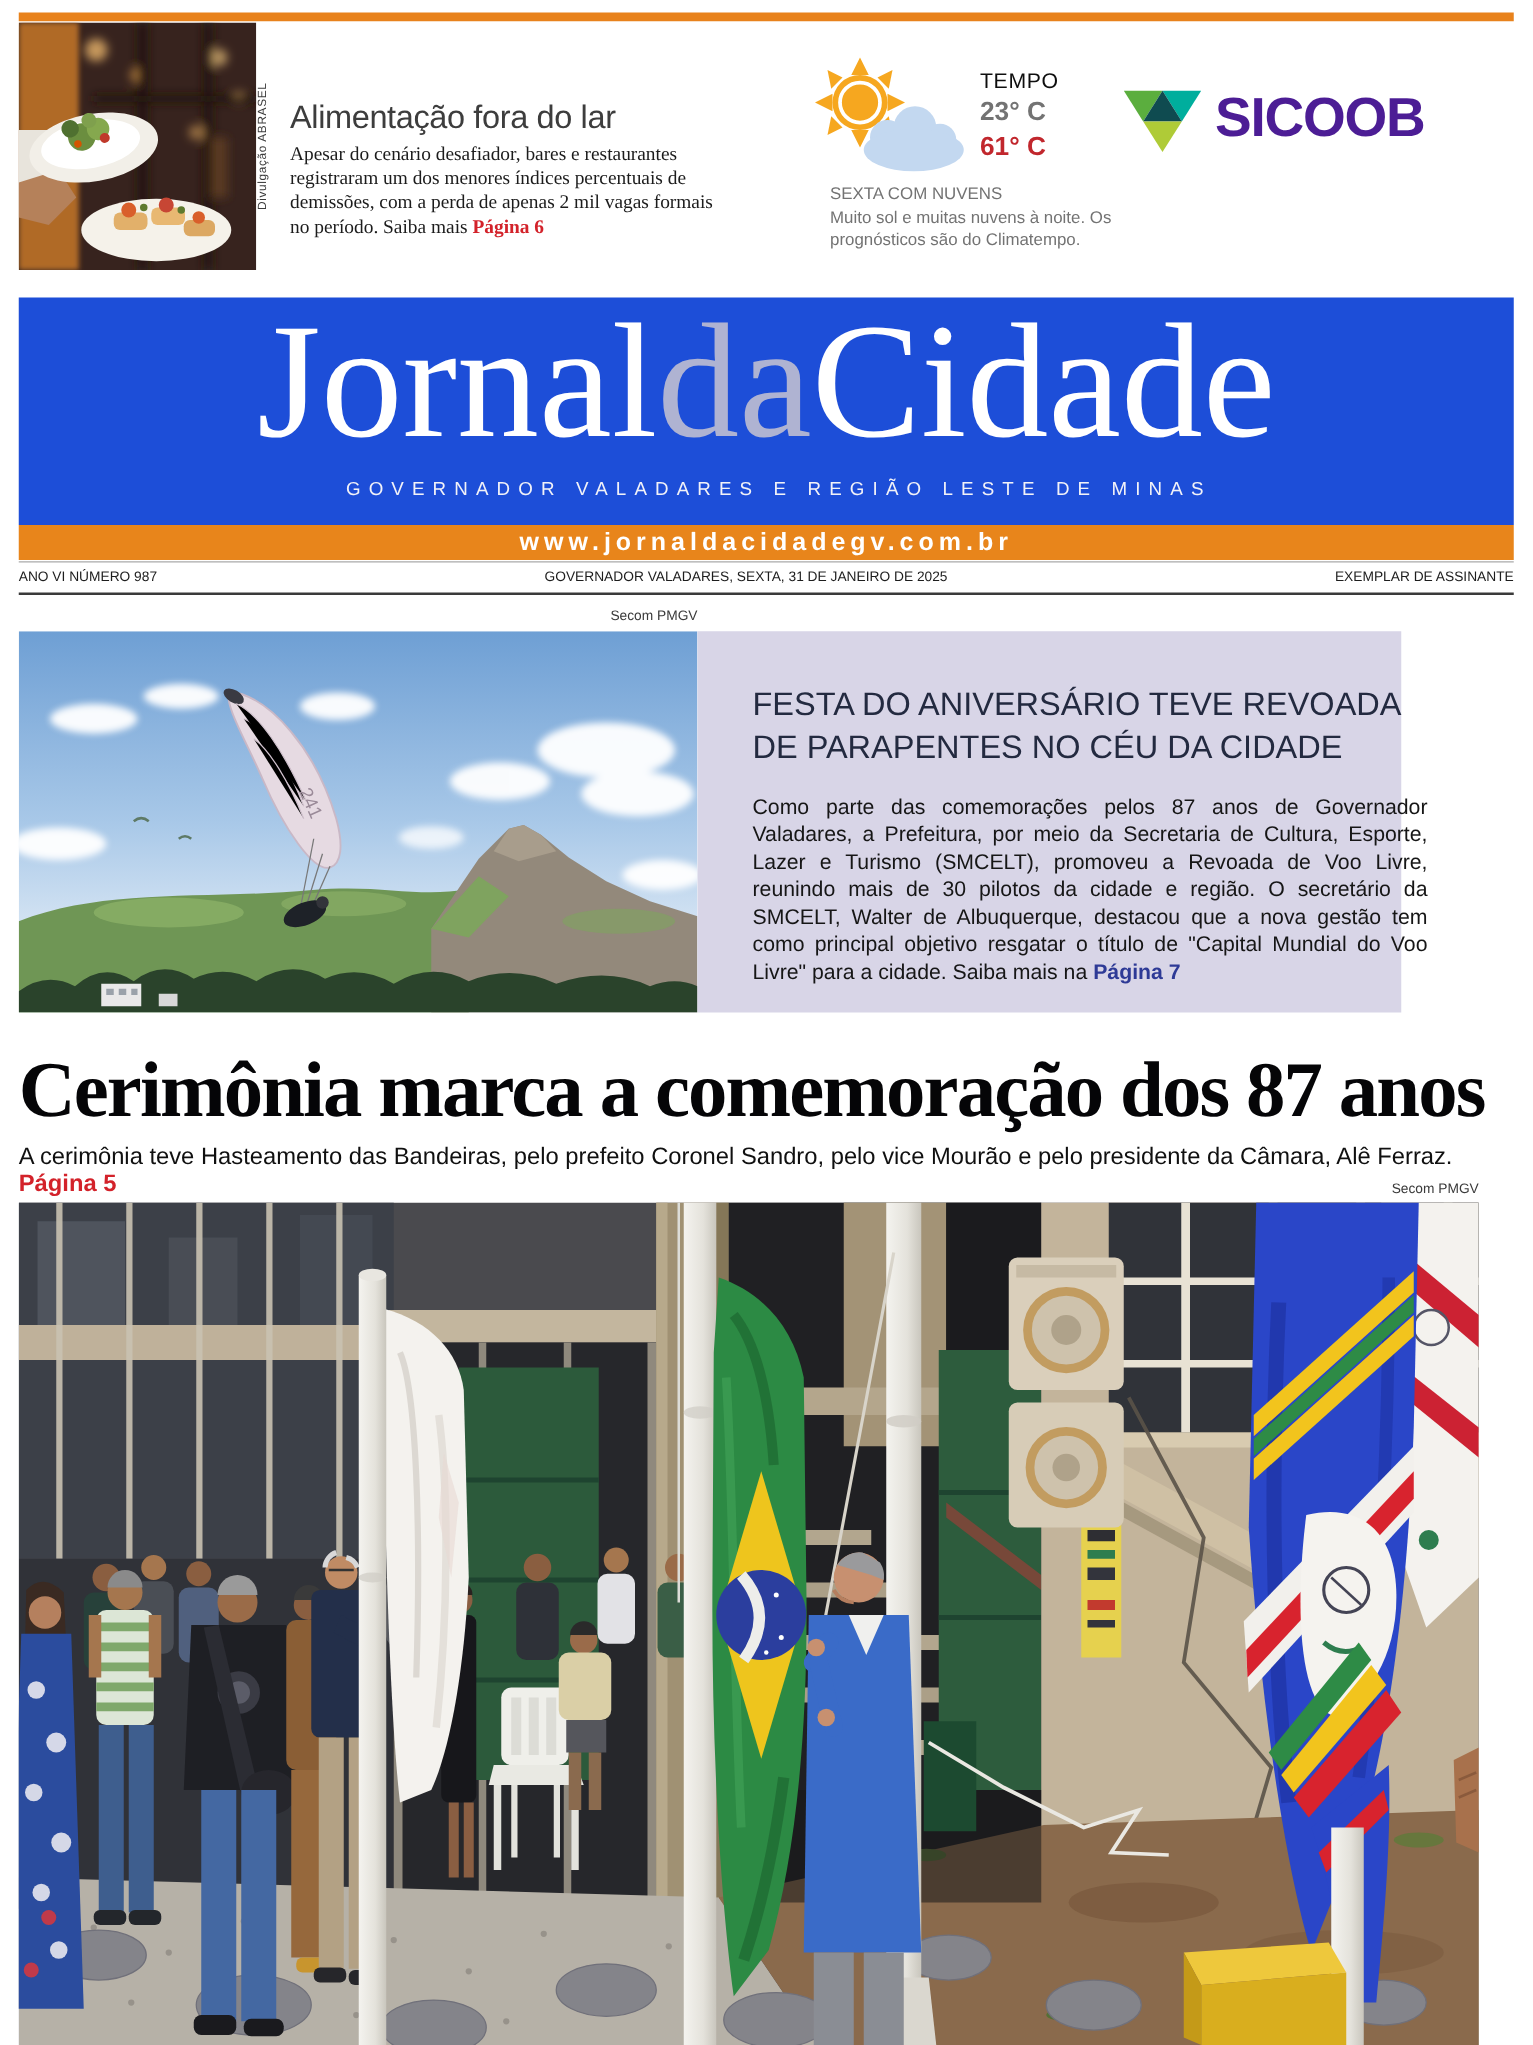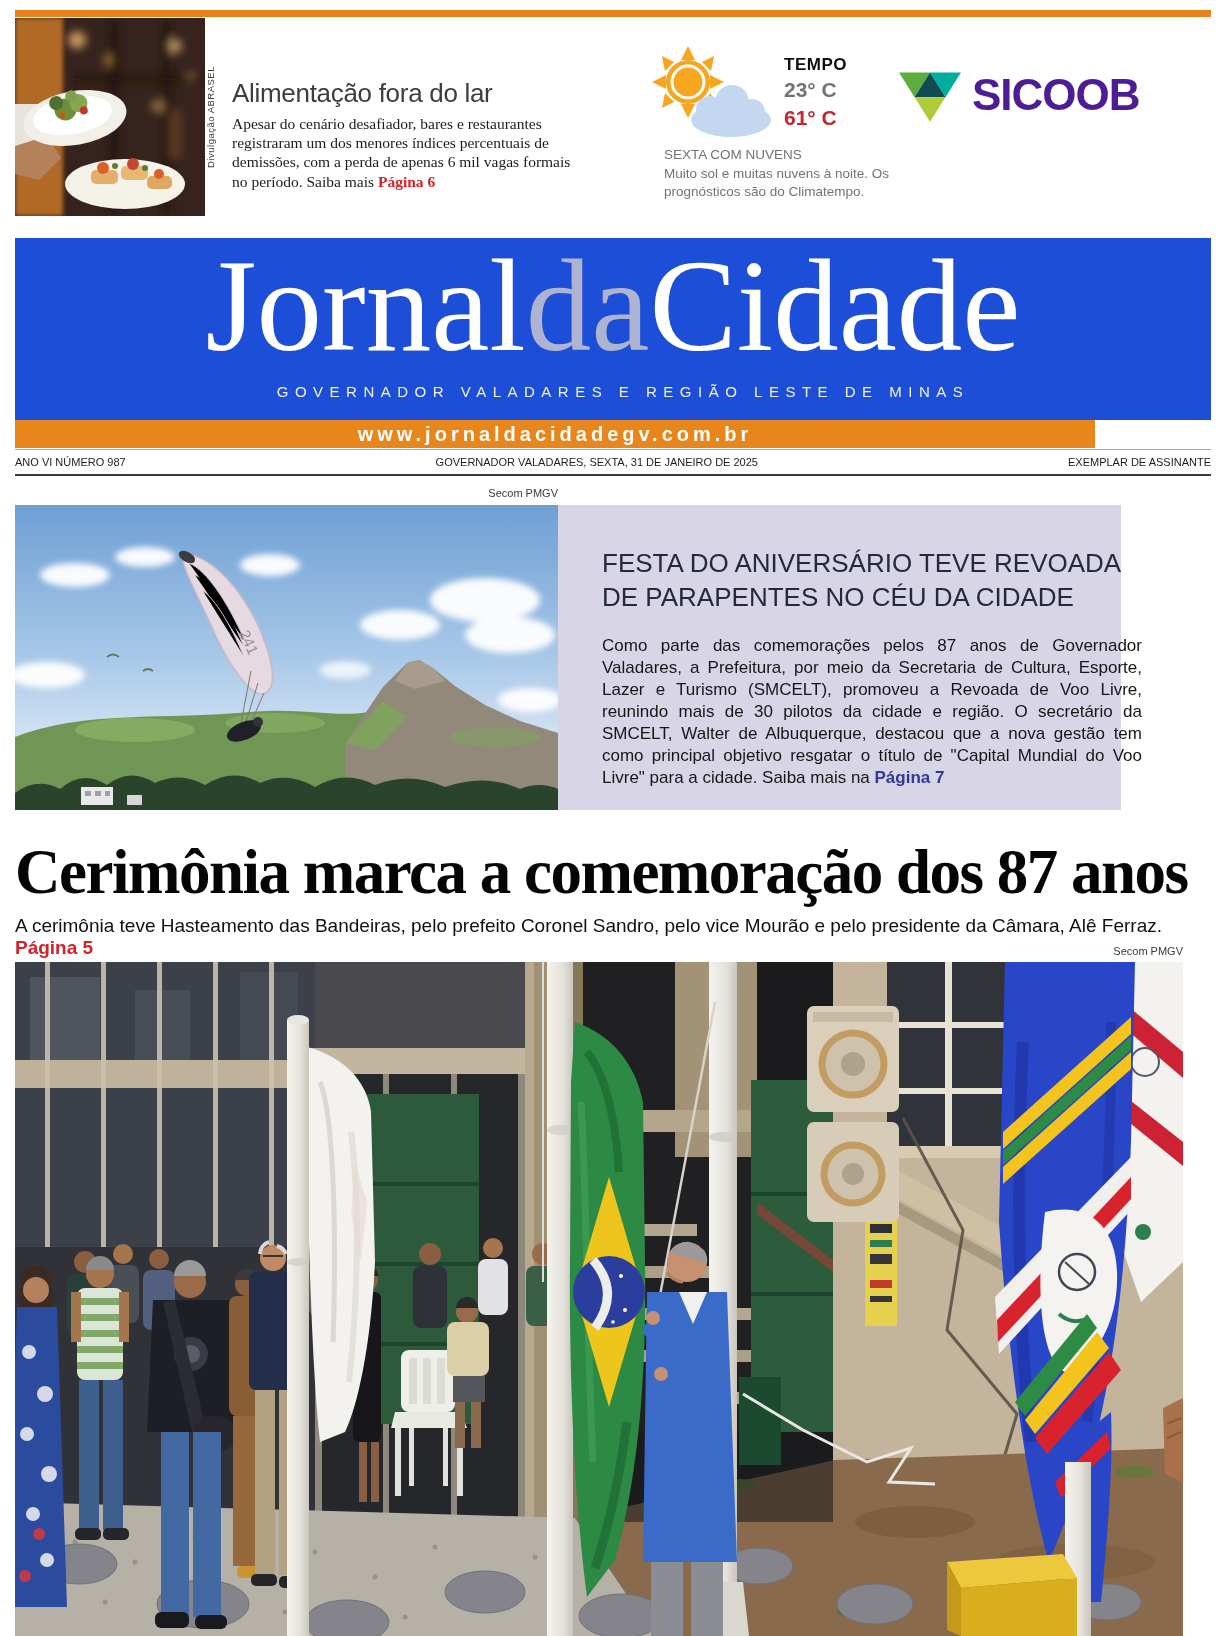--- a/index.html
+++ b/index.html
@@ -12,36 +12,36 @@
   .food-photo{left:15px;top:18px;width:190px;height:198px;}
   .food-credit{left:202px;top:18px;width:16px;height:198px;display:flex;align-items:center;justify-content:center;}
   .food-credit span{writing-mode:vertical-rl;transform:rotate(180deg);font-size:9.5px;color:#3c3c3c;letter-spacing:.5px;}
   .food-headline{left:232px;top:78px;font-size:26px;color:#3d3d3d;letter-spacing:-.3px;}
   .food-body{left:232px;top:114px;width:352px;font-family:"Liberation Serif",serif;font-size:15.5px;line-height:1.24;color:#1c1c1c;}
   .cta-red{color:#D3222A;font-weight:bold;}
   .cta-blue{color:#2E3A96;font-weight:bold;}
 
   .weather-icon{left:636px;top:44px;width:145px;height:102px;}
   .weather-temps{left:784px;top:56px;line-height:1;}
-  .weather-temps .t-label{font-size:17px;font-weight:700;color:#0e0e0e;letter-spacing:.5px;}
+  .weather-temps .t-label{font-size:17px;font-weight:400;color:#0e0e0e;letter-spacing:.5px;}
   .weather-temps .t-low{font-size:21px;font-weight:bold;color:#737373;margin-top:6px;}
   .weather-temps .t-high{font-size:21px;font-weight:bold;color:#C1272D;margin-top:7px;}
   .weather-forecast{left:664px;top:146px;width:240px;font-size:13.5px;line-height:1.32;color:#737373;}
   .weather-forecast .f-title{margin-bottom:1px;}
 
   .sicoob{left:898px;top:66px;display:flex;align-items:center;gap:10px;}
   .sicoob .mark{width:64px;height:58px;}
   .sicoob .word{font-size:44px;font-weight:bold;color:#4c1d95;letter-spacing:-1px;}
 
   .masthead{left:15px;top:238px;width:1196px;height:182px;background:#1d4ed8;text-align:center;color:#fff;}
   .masthead .title{font-family:"Liberation Serif",serif;font-size:131px;line-height:1;margin-top:2px;white-space:nowrap;}
   .masthead .t-da{color:#AFB3D2;}
   .masthead .tagline{font-size:15px;letter-spacing:6.5px;margin-top:12px;color:#F2F2F8;margin-left:20px;}
 
-  .www-bar{left:15px;top:420px;width:1080px;height:28px;background:#E8851B;color:#fff;text-align:center;
+  .www-bar{left:15px;top:420px;width:1196px;height:28px;background:#E8851B;color:#fff;text-align:center;
            font-size:20px;font-weight:bold;letter-spacing:4px;line-height:28px;}
 
   .dateline{left:15px;top:449px;width:1196px;height:27px;border-top:1px solid #aaa;border-bottom:2.5px solid #3a3a3a;
             display:flex;justify-content:space-between;align-items:center;font-size:11px;color:#1d1d1d;box-sizing:border-box;}
 
   .credit-line{font-size:11px;color:#3a3a3a;}
   .feature-credit{left:15px;top:487px;width:543px;text-align:right;}
   .feature-photo{left:15px;top:505px;width:543px;height:305px;}
   .feature-panel{left:558px;top:505px;width:563px;height:305px;background:#D8D5E7;box-sizing:border-box;padding:42px 40px 0 44px;}
   .feature-headline{font-size:26px;line-height:1.3;color:#232A40;width:540px;}
@@ -107,21 +107,21 @@
         <circle cx="144" cy="156" r="5" fill="#D95F2B"></circle>
         <circle cx="100" cy="148" r="3" fill="#5E7A2E"></circle>
         <circle cx="130" cy="150" r="3" fill="#5E7A2E"></circle>
       </g>
     </g>
   </svg>
   <div class="abs food-credit">
     <span>Divulgação ABRASEL</span>
   </div>
   <div class="abs food-headline">Alimentação fora do lar</div>
-  <p class="abs food-body" style="margin:0;"><span>Apesar do cenário desafiador, bares e restaurantes registraram um dos menores índices percentuais de demissões, com a perda de apenas 6 mil vagas formais no período. Saiba mais </span><span class="cta-red">Página 6</span></p>
+  <p class="abs food-body" style="margin:0;"><span>Apesar do cenário desafiador, bares e restaurantes registraram um dos menores índices percentuais de demissões, com a perda de apenas 2 mil vagas formais no período. Saiba mais </span><span class="cta-red">Página 6</span></p>
 
   <svg class="abs weather-icon" viewBox="0 0 145 102">
     <g>
       <g fill="#F6A71F">
         <polygon points="52,2 59,16 45,16"></polygon>
         <polygon points="52,74 59,60 45,60"></polygon>
         <polygon points="16,38 30,31 30,45"></polygon>
         <polygon points="88,38 74,31 74,45"></polygon>
         <polygon points="26,12 38,18 29,27"></polygon>
         <polygon points="78,12 66,18 75,27"></polygon>

